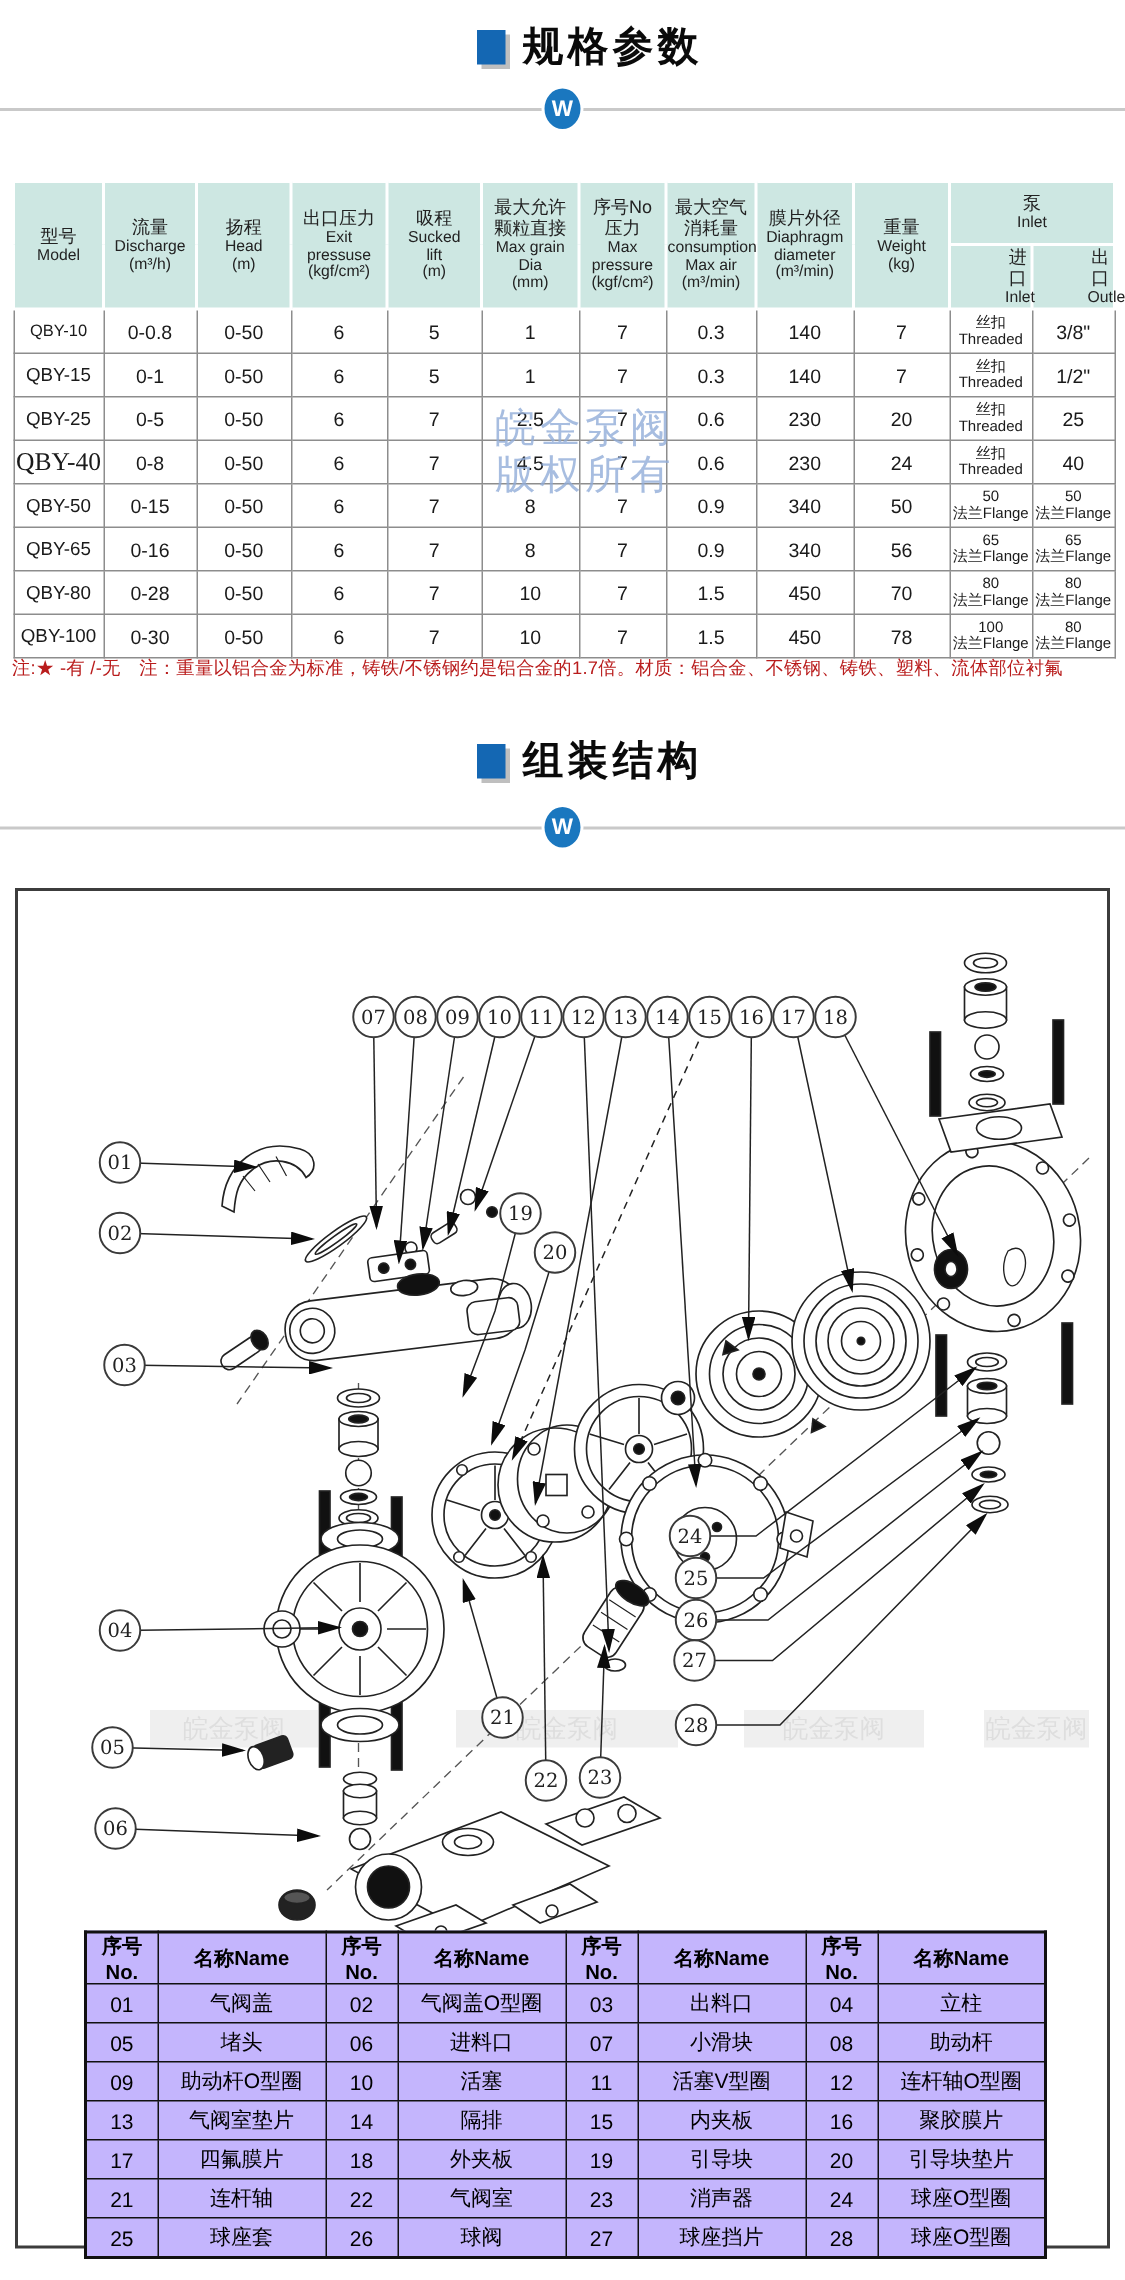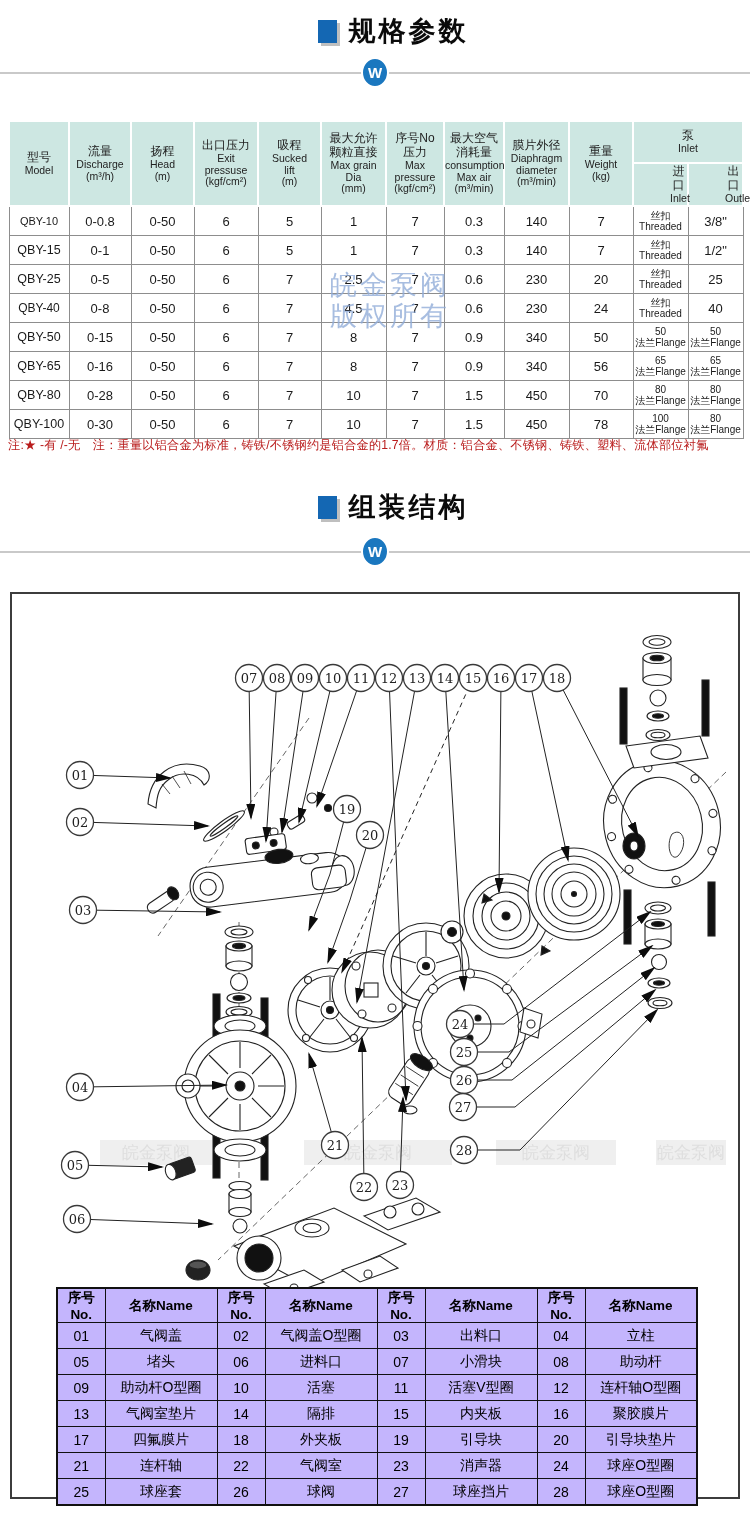--- a/index.html
+++ b/index.html
@@ -178,21 +178,21 @@
           <td>7</td>
           <td>2.5</td>
           <td>7</td>
           <td>0.6</td>
           <td>230</td>
           <td>20</td>
           <td class="small"><span>丝扣</span><br><span>Threaded</span></td>
           <td>25</td>
         </tr>
         <tr>
-          <td style="font-size: 12px;">QBY-40</td>
+          <td style="font-size: 17px; font-family: Liberation Serif, serif;">QBY-40</td>
           <td>0-8</td>
           <td>0-50</td>
           <td>6</td>
           <td>7</td>
           <td>4.5</td>
           <td>7</td>
           <td>0.6</td>
           <td>230</td>
           <td>24</td>
           <td class="small"><span>丝扣</span><br><span>Threaded</span></td>

